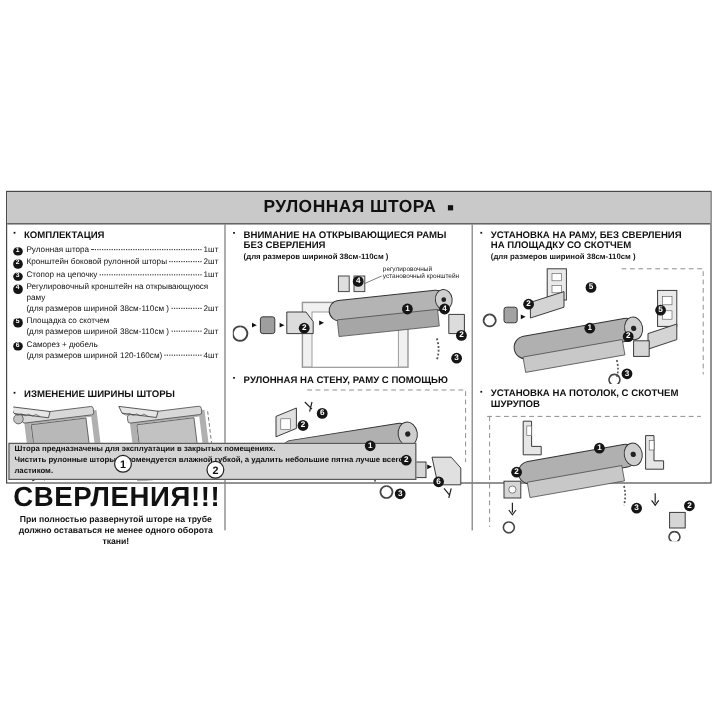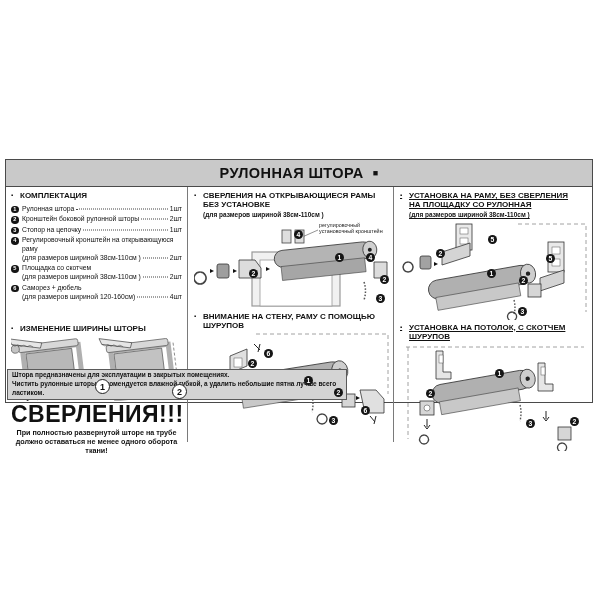--- a/index.html
+++ b/index.html
@@ -4,21 +4,21 @@
 <style>
   html,body{margin:0;padding:0;background:#fff;}
   body{width:600px;height:600px;position:relative;font-family:"Liberation Sans",sans-serif;color:#111;overflow:hidden;}
   .page{position:absolute;left:5px;top:159px;width:588px;height:244px;border:1px solid #4a4a4a;background:#fff;box-sizing:border-box;}
   .titlebar{height:27px;background:#c9c9c9;border-bottom:1px solid #4a4a4a;display:flex;align-items:center;justify-content:center;gap:9px;font-weight:bold;font-size:14.5px;letter-spacing:.4px;box-sizing:border-box;}
   .titlebar .sq{font-size:9px;position:relative;top:0px;}
   .cols{display:flex;height:255px;}
   .col{position:relative;box-sizing:border-box;}
   .col1{width:181px;padding:4px 5px 0 5px;}
   .col2{width:206px;border-left:1px solid #7a7a7a;padding:4px 5px 0 6px;}
-  .col3{flex:1;border-left:1px solid #7a7a7a;padding:4px 4px 0 6px;text-decoration:underline;}
+  .col3{flex:1;border-left:1px solid #7a7a7a;padding:4px 4px 0 6px;}
   .h{display:grid;grid-template-columns:9px 1fr;font-weight:bold;font-size:8px;line-height:1.18;}
   .h .b{font-size:6px;line-height:1.6;}
   .h .sub{font-weight:bold;font-size:6.5px;margin-top:1px;}
   .plist{margin-top:4px;font-size:6.8px;line-height:1.32;}
   .item{display:grid;grid-template-columns:11px 1fr;margin-bottom:1.5px;}
   .nbadge{width:7.5px;height:7.5px;border-radius:50%;background:#151515;color:#fff;font-size:5.6px;font-weight:bold;display:flex;align-items:center;justify-content:center;margin-top:1px;}
   .lrow{display:flex;align-items:baseline;}
   .leader{flex:1;border-bottom:1px dotted #444;margin:0 2px;min-width:6px;transform:translateY(-1.5px);}
   .qty{white-space:nowrap;}
   .diag{position:relative;}
@@ -158,22 +158,22 @@
       <div class="wtext">
         <span>При полностью развернутой шторе на трубе</span><br>
         <span>должно оставаться не менее одного оборота ткани!</span>
       </div>
     </div>
 
     <div class="col col2">
       <div class="h">
         <span class="b">▪</span>
         <span>
-          <span style="display:block">СВЕРЛЕНИЯ НА ОТКРЫВАЮЩИЕСЯ РАМЫ</span>
-          <span style="display:block">БЕЗ УСТАНОВКЕ</span>
+          <span style="display:block">ВНИМАНИЕ НА ОТКРЫВАЮЩИЕСЯ РАМЫ</span>
+          <span style="display:block">БЕЗ СВЕРЛЕНИЯ</span>
           <span class="sub" style="display:block">(для размеров шириной 38см-110см )</span>
         </span>
       </div>
 
       <div class="diag" style="width:198px;height:88px;margin-top:1px;">
         <div class="refs">
             <span class="ref" style="left: 100px; top: 10px;">4</span>
             <span class="ref" style="left: 55px; top: 49px;">2</span>
             <span class="ref" style="left: 141px; top: 33px;">1</span>
             <span class="ref" style="left: 172px; top: 33px;">4</span>
@@ -203,22 +203,21 @@
           <path d="M45 40 h16 l6 8 v10 h-22 z" fill="#dcdcdc" stroke="#333" stroke-width="0.8"></path>
           <polygon points="76,49 72,47 72,51" fill="#111"></polygon>
           <path d="M180 42 h13 v16 h-13 z" fill="#dcdcdc" stroke="#333" stroke-width="0.8"></path>
           <path d="M170 62 q3 9 0 18" stroke="#555" fill="none" stroke-width="1.5" stroke-dasharray="1.6 1.6"></path>
         </svg>
       </div>
 
       <div class="h" style="margin-top:4px;">
         <span class="b">▪</span>
         <span>
-          <span style="display:block">ВНИМАНИЕ НА СТЕНУ, РАМУ С ПОМОЩЬЮ</span>
-          <span style="display:block">ШУРУПОВ</span>
+          <span style="display:block">РУЛОННАЯ НА СТЕНУ, РАМУ С ПОМОЩЬЮ</span>
         </span>
       </div>
 
       <div class="diag" style="width:198px;height:94px;margin-top:2px;">
         <div class="refs">
             <span class="ref" style="left: 70px; top: 17px;">6</span>
             <span class="ref" style="left: 54px; top: 27px;">2</span>
             <span class="ref" style="left: 110px; top: 44px;">1</span>
             <span class="ref" style="left: 140px; top: 56px;">2</span>
             <span class="ref" style="left: 167px; top: 74px;">6</span>
@@ -244,21 +243,21 @@
           <path d="M118 64 q2 8 0 16" stroke="#555" fill="none" stroke-width="1.4" stroke-dasharray="1.6 1.6"></path>
         </svg>
       </div>
     </div>
 
     <div class="col col3">
       <div class="h">
         <span class="b">▪</span>
         <span>
           <span style="display:block">УСТАНОВКА НА РАМУ, БЕЗ СВЕРЛЕНИЯ</span>
-          <span style="display:block">НА ПЛОЩАДКУ СО РУЛОННАЯ</span>
+          <span style="display:block">НА ПЛОЩАДКУ СО СКОТЧЕМ</span>
           <span class="sub" style="display:block">(для размеров шириной 38см-110см )</span>
         </span>
       </div>
 
       <div class="diag" style="width:190px;height:100px;margin-top:1px;">
         <div class="refs">
             <span class="ref" style="left: 88px; top: 15px;">5</span>
             <span class="ref" style="left: 36px; top: 29px;">2</span>
             <span class="ref" style="left: 87px; top: 49px;">1</span>
             <span class="ref" style="left: 146px; top: 34px;">5</span>

